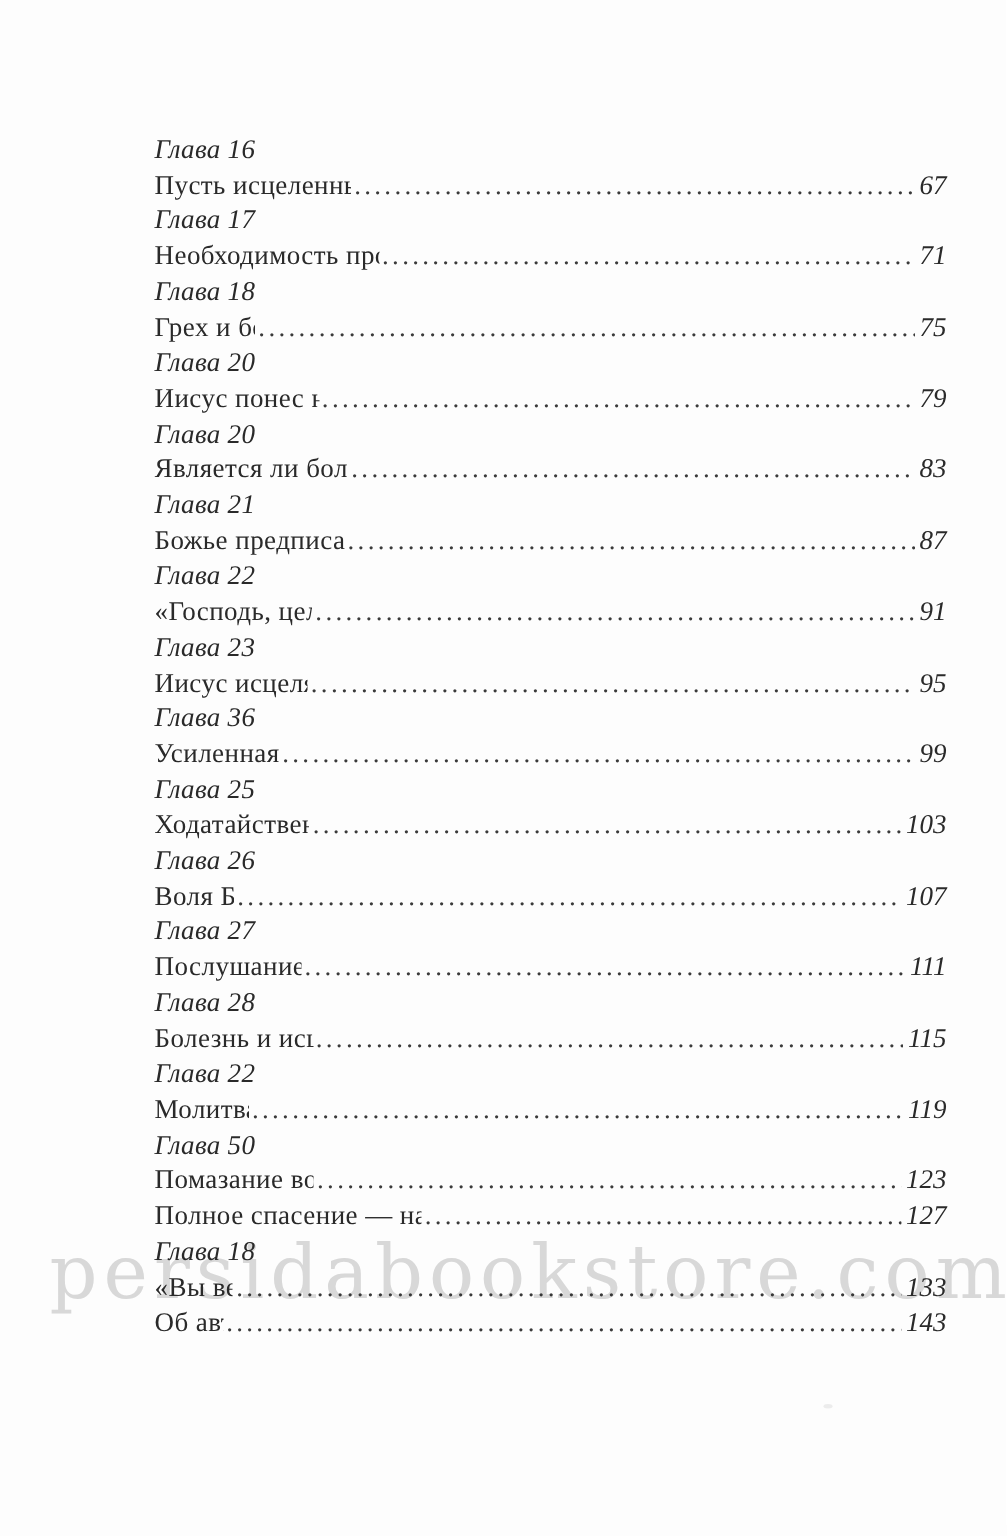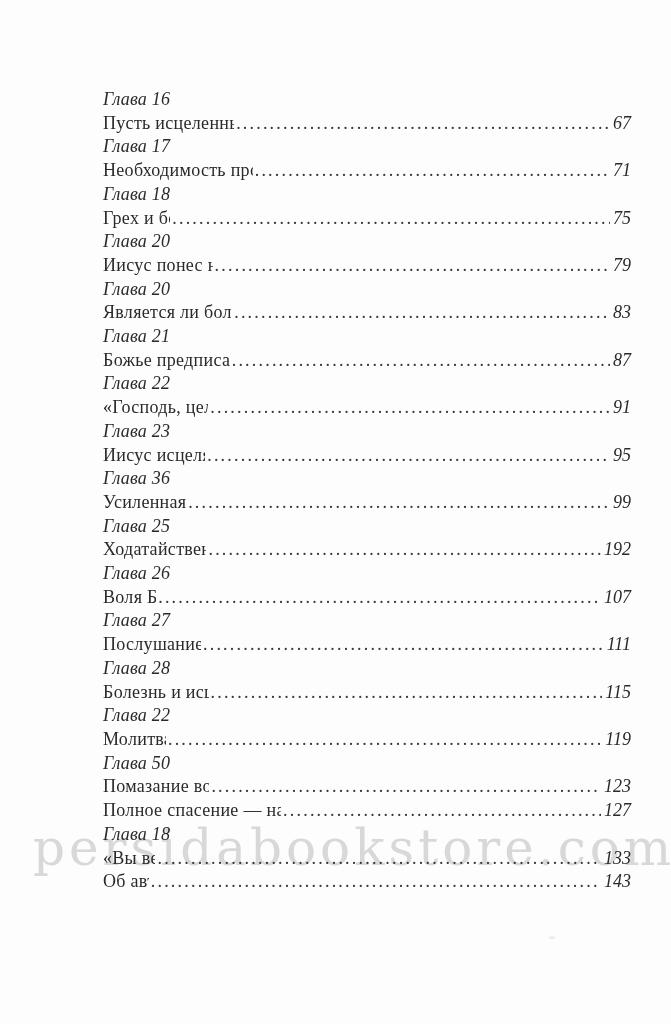--- a/index.html
+++ b/index.html
@@ -169,21 +169,21 @@
       <span class="leader"></span>
       <span class="pagenum">99</span>
     </div>
   </div>
 
   <div class="entry">
     <div class="chapter">Глава 25</div>
     <div class="title-line">
       <span class="title">Ходатайственная молитва</span>
       <span class="leader"></span>
-      <span class="pagenum">192</span>
+      <span class="pagenum">103</span>
     </div>
   </div>
 
   <div class="entry">
     <div class="chapter">Глава 26</div>
     <div class="title-line">
       <span class="title">Воля Божья</span>
       <span class="leader"></span>
       <span class="pagenum">107</span>
     </div>

